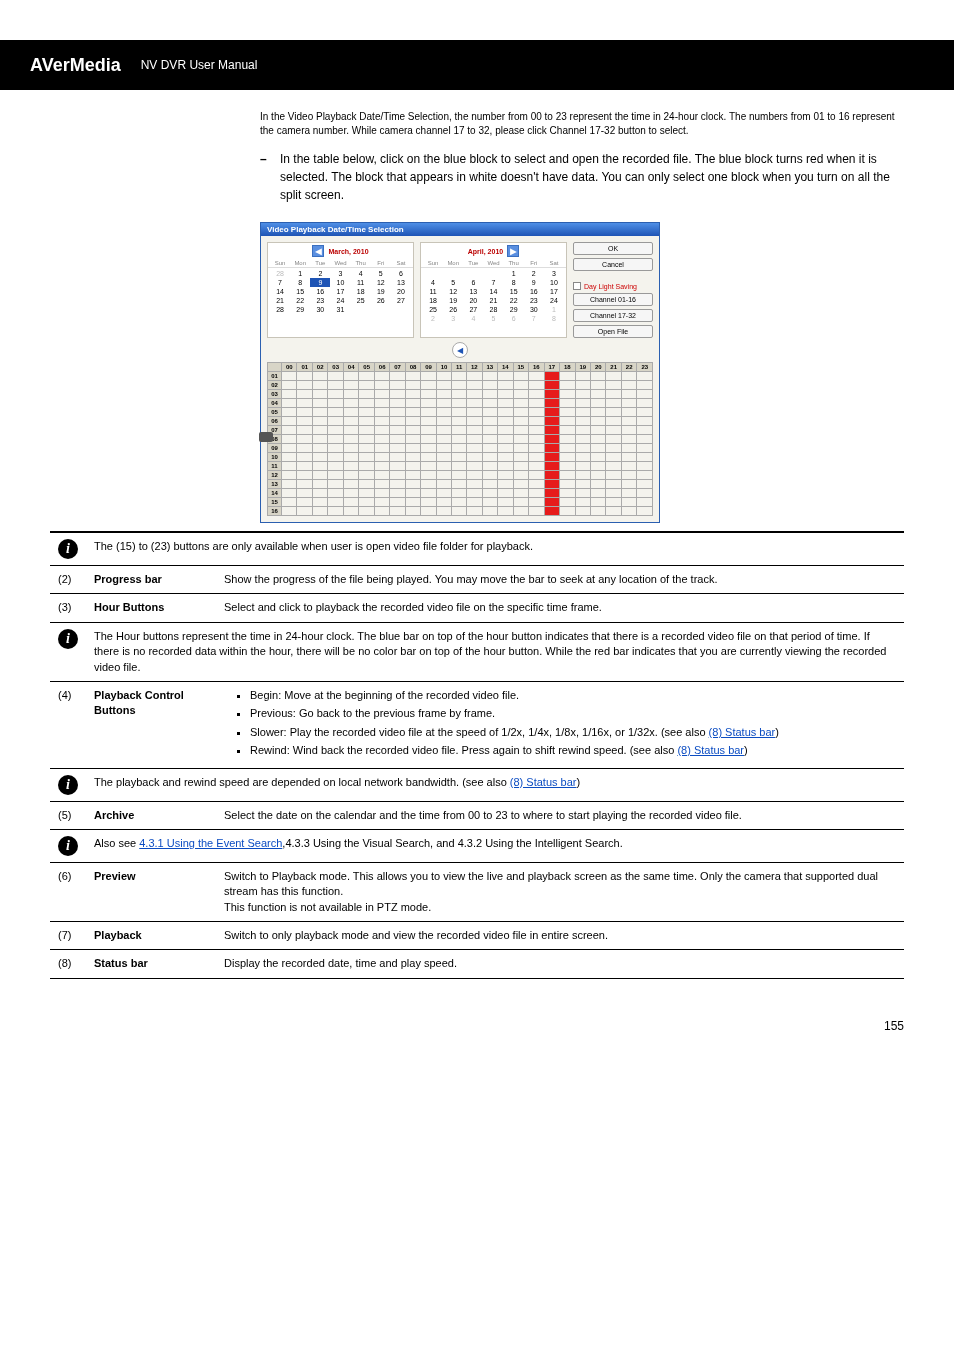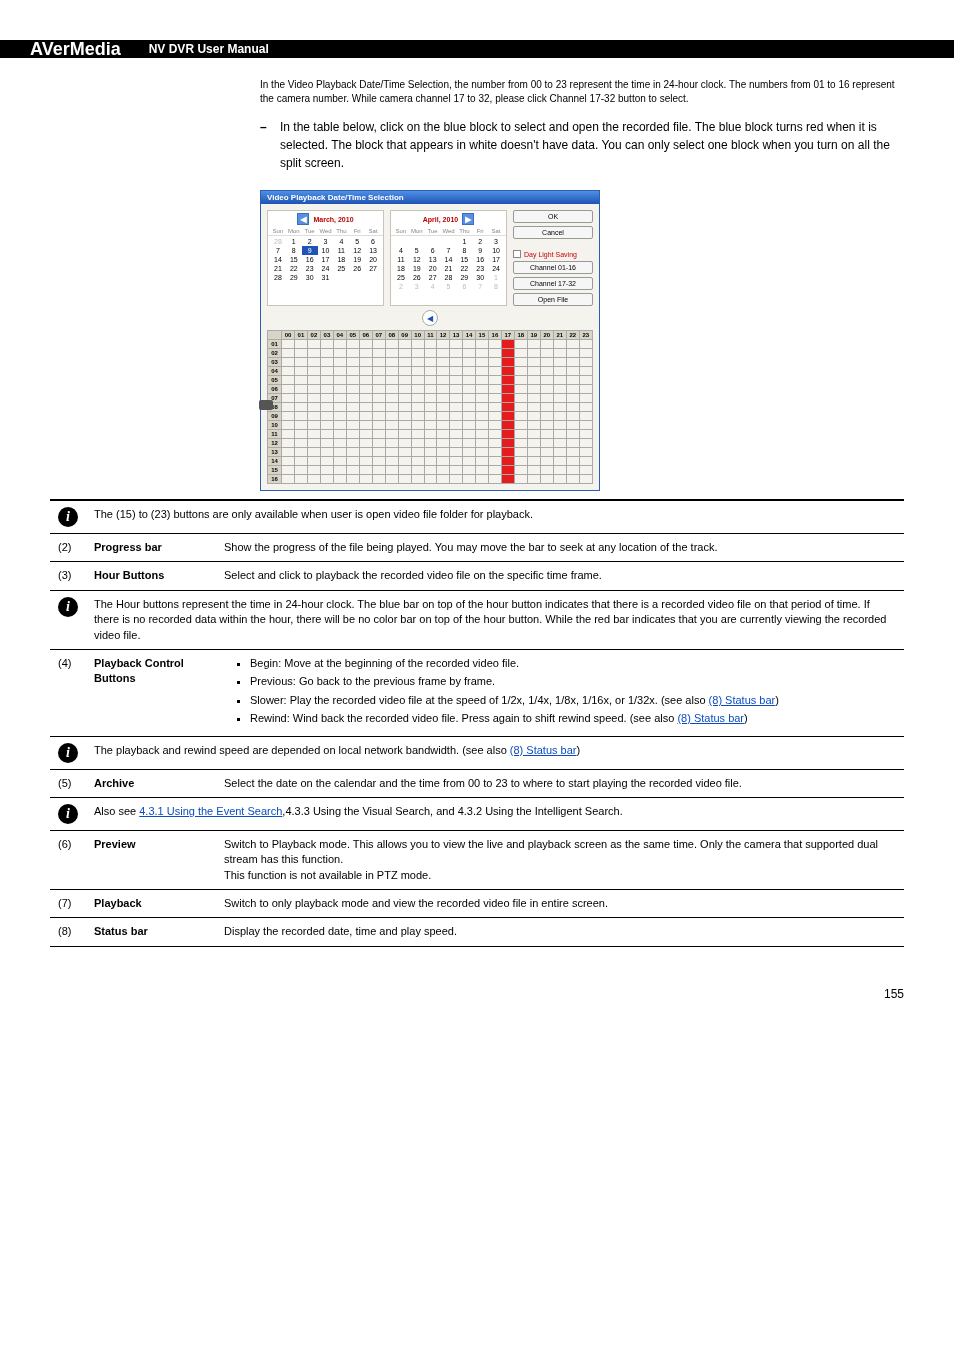--- a/index.html
+++ b/index.html
@@ -10,37 +10,37 @@
     background: #fff;
     width: 954px;
     margin: 0 auto;
     padding: 20px 50px 40px 50px;
   }
   .header-bar {
     background: #000;
     color: #fff;
     display: flex;
     align-items: center;
-    height: 18px;
+    height: 50px;
     margin: 20px -50px 20px -50px;
     padding-left: 30px;
   }
   .header-left { font-size: 18px; font-weight: bold; }
-  .header-right { font-size: 12px; margin-left: 28px; font-weight: bold; }
+  .header-right { font-size: 12px; margin-left: 20px; }
 
   .indent1 { margin-left: 210px; }
   .para { font-size: 10px; line-height: 1.4; margin-bottom: 12px; }
   .dash-list { list-style: none; margin-left: 210px; }
   .dash-list li { position: relative; padding-left: 20px; font-size: 12px; line-height: 1.5; margin-bottom: 6px; }
   .dash-list li::before {
     content: "–"; position: absolute; left: 0; top: 0; font-weight: bold;
   }
 
   
-  .dialog-wrap { margin: 18px 0 8px 210px; width: 340px; }
+  .dialog-wrap { margin: 18px 0 8px 210px; width: 400px; }
   .dialog {
     border: 1px solid #2b5fb0;
     background: #f4f3ed;
     font-size: 8px;
     color: #000;
   }
   .dialog-title {
     background: linear-gradient(#4f8fe6, #1e54b5);
     color: #fff; font-weight: bold; font-size: 8px;
     padding: 2px 6px;

